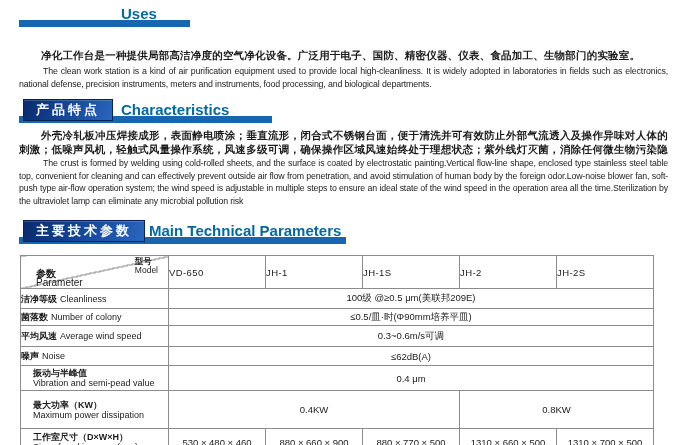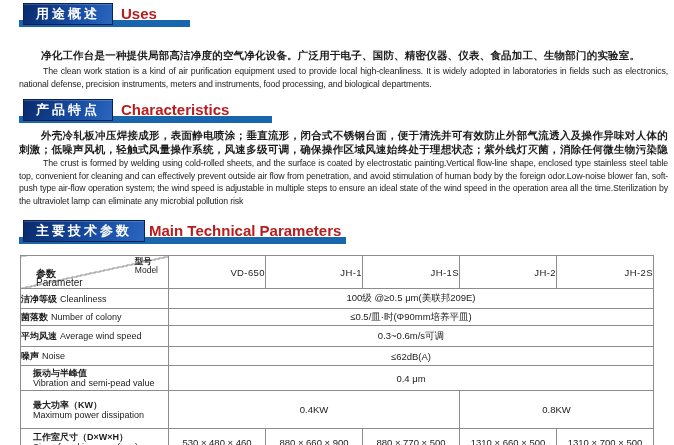--- a/index.html
+++ b/index.html
@@ -27,21 +27,21 @@
     height:20px;line-height:20px;
     padding:0 12px;
     background:linear-gradient(110deg,#0a2b6d 0%,#164a9e 55%,#2a66c0 100%);
     border:1px solid #082257;
     box-shadow:inset 0 1px 0 rgba(255,255,255,.18);
     color:#ffffff;font-weight:bold;font-size:13px;letter-spacing:3px;
     z-index:2;white-space:nowrap;
   }
   .en-title{
     position:absolute;bottom:5px;
-    font-weight:bold;font-size:15px;color:#b91c1c;
+    font-weight:bold;font-size:15px;color:#0369a1;
     white-space:nowrap;z-index:2;
   }
   .h1 .en-title{left:102px}
   .h2 .en-title{left:102px}
   .h3 .en-title{left:130px}
   .h2{margin-top:7px}
   .h3{margin-top:12px}
   
   p{margin:0;}
   .zh-para{
@@ -71,21 +71,21 @@
   }
   tr.r-head{height:33px}
   tr.r-a{height:20px}
   tr.r-b{height:20px}
   tr.r-c{height:17px}
   tr.r-d{height:21px}
   tr.r-e{height:19px}
   tr.r-f{height:25px}
   tr.r-g{height:38px}
   tr.r-h{height:27px}
-  td.model{text-align:right;font-size:9.5px;letter-spacing:.4px}
+  td.model{text-align:left;font-size:9.5px;letter-spacing:.4px}
   td.corner{
     position:relative;
     background-image:linear-gradient(to bottom right,
       transparent calc(50% - .6px),
       #8c8c8c calc(50% - .6px),
       #8c8c8c calc(50% + .6px),
       transparent calc(50% + .6px));
   }
   .c-top{position:absolute;top:1px;right:10px;line-height:8.5px;font-size:8.5px}
   .c-bot{position:absolute;bottom:1px;left:15px;line-height:8.5px;font-size:10px}
@@ -96,21 +96,20 @@
   tr.tl td.lbl .lz, tr.tl td.lbl .le{display:block;margin-left:12px}
   td.val{text-align:center}
 </style>
 </head>
 <body>
 
 <div class="page">
 
   <div class="sec-header h1">
     <span class="bar"></span>
-    <span class="zh-box">用途概述</span>
     <span class="en-title">Uses</span>
   </div>
   <p class="zh-para p1-zh">净化工作台是一种提供局部高洁净度的空气净化设备。广泛用于电子、国防、精密仪器、仪表、食品加工、生物部门的实验室。</p>
   <p class="en-para p1-en">The clean work station is a kind of air purification equipment used to provide local high-cleanliness. It is widely adopted in laboratories in fields such as electronics, national defense, precision instruments, meters and instruments, food processing, and biological departments.</p>
 
   <div class="sec-header h2">
     <span class="bar"></span>
     <span class="zh-box">产品特点</span>
     <span class="en-title">Characteristics</span>
   </div>

